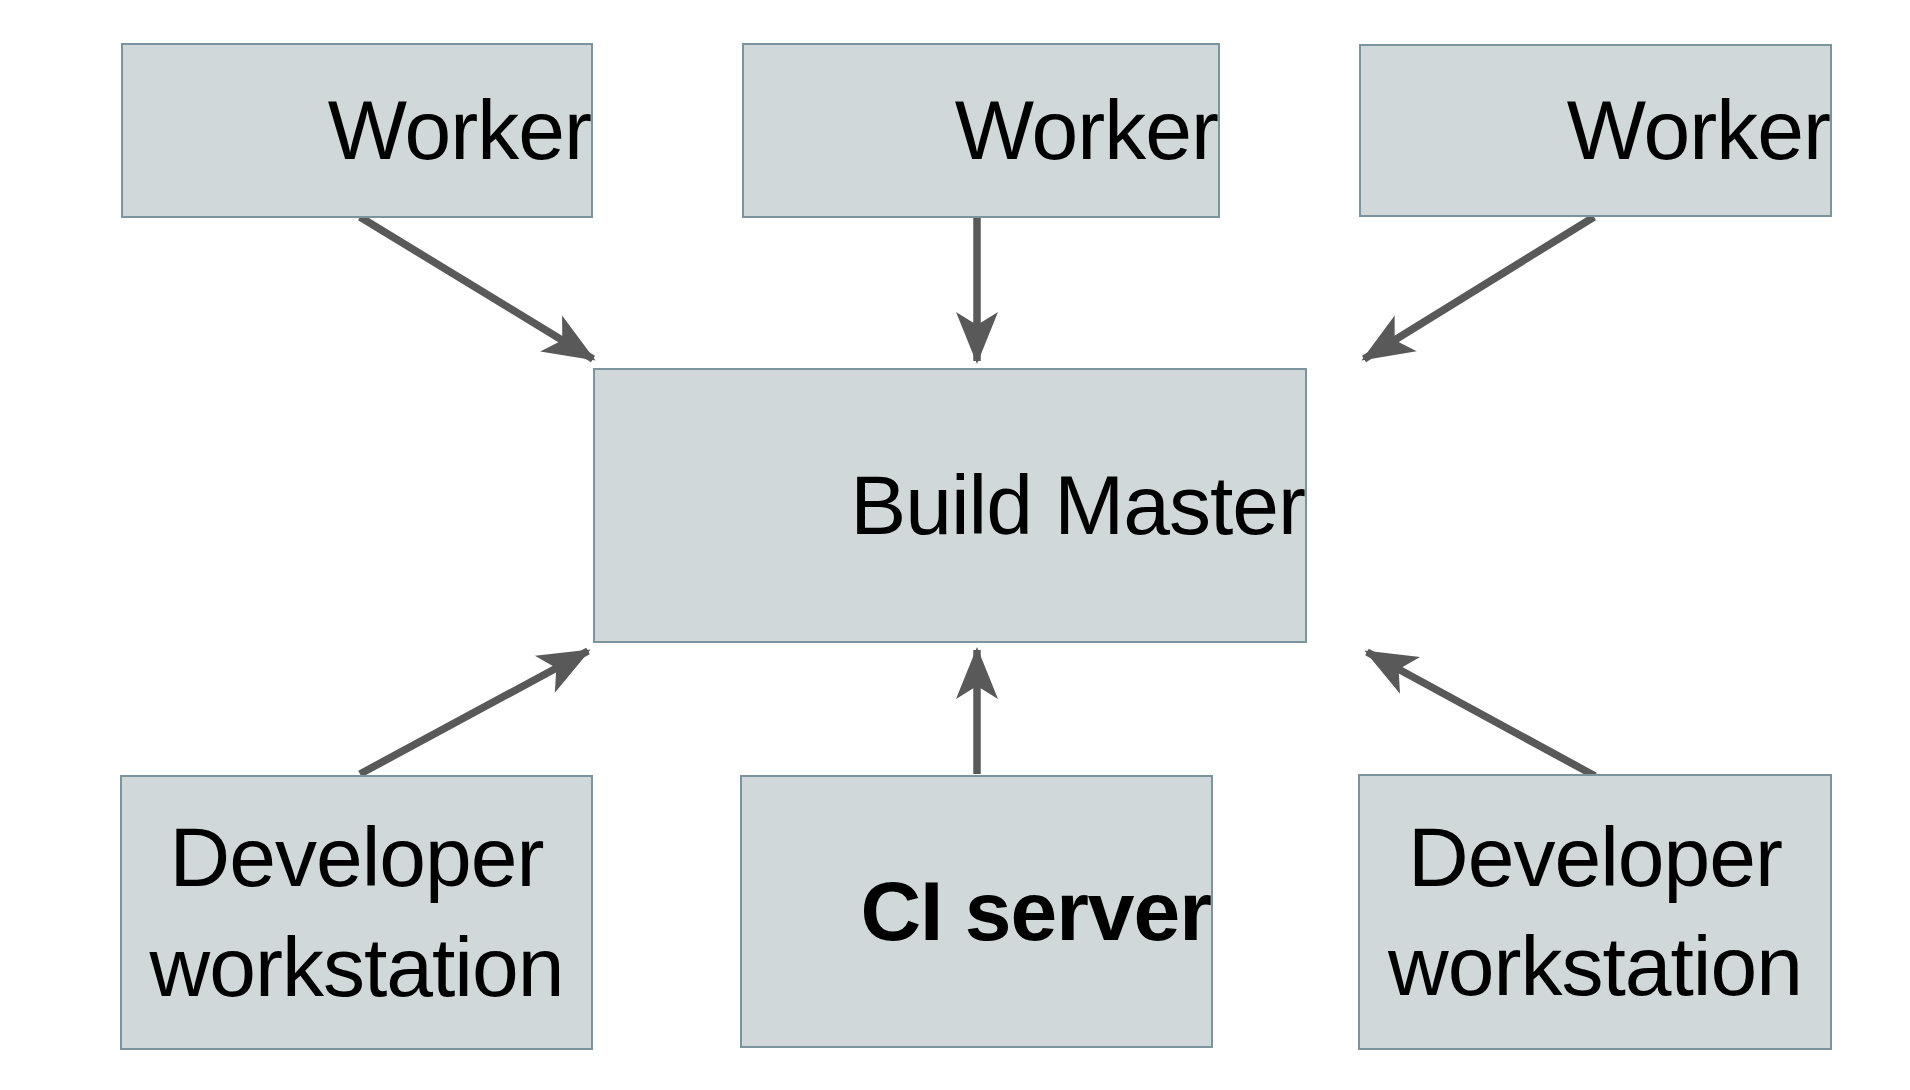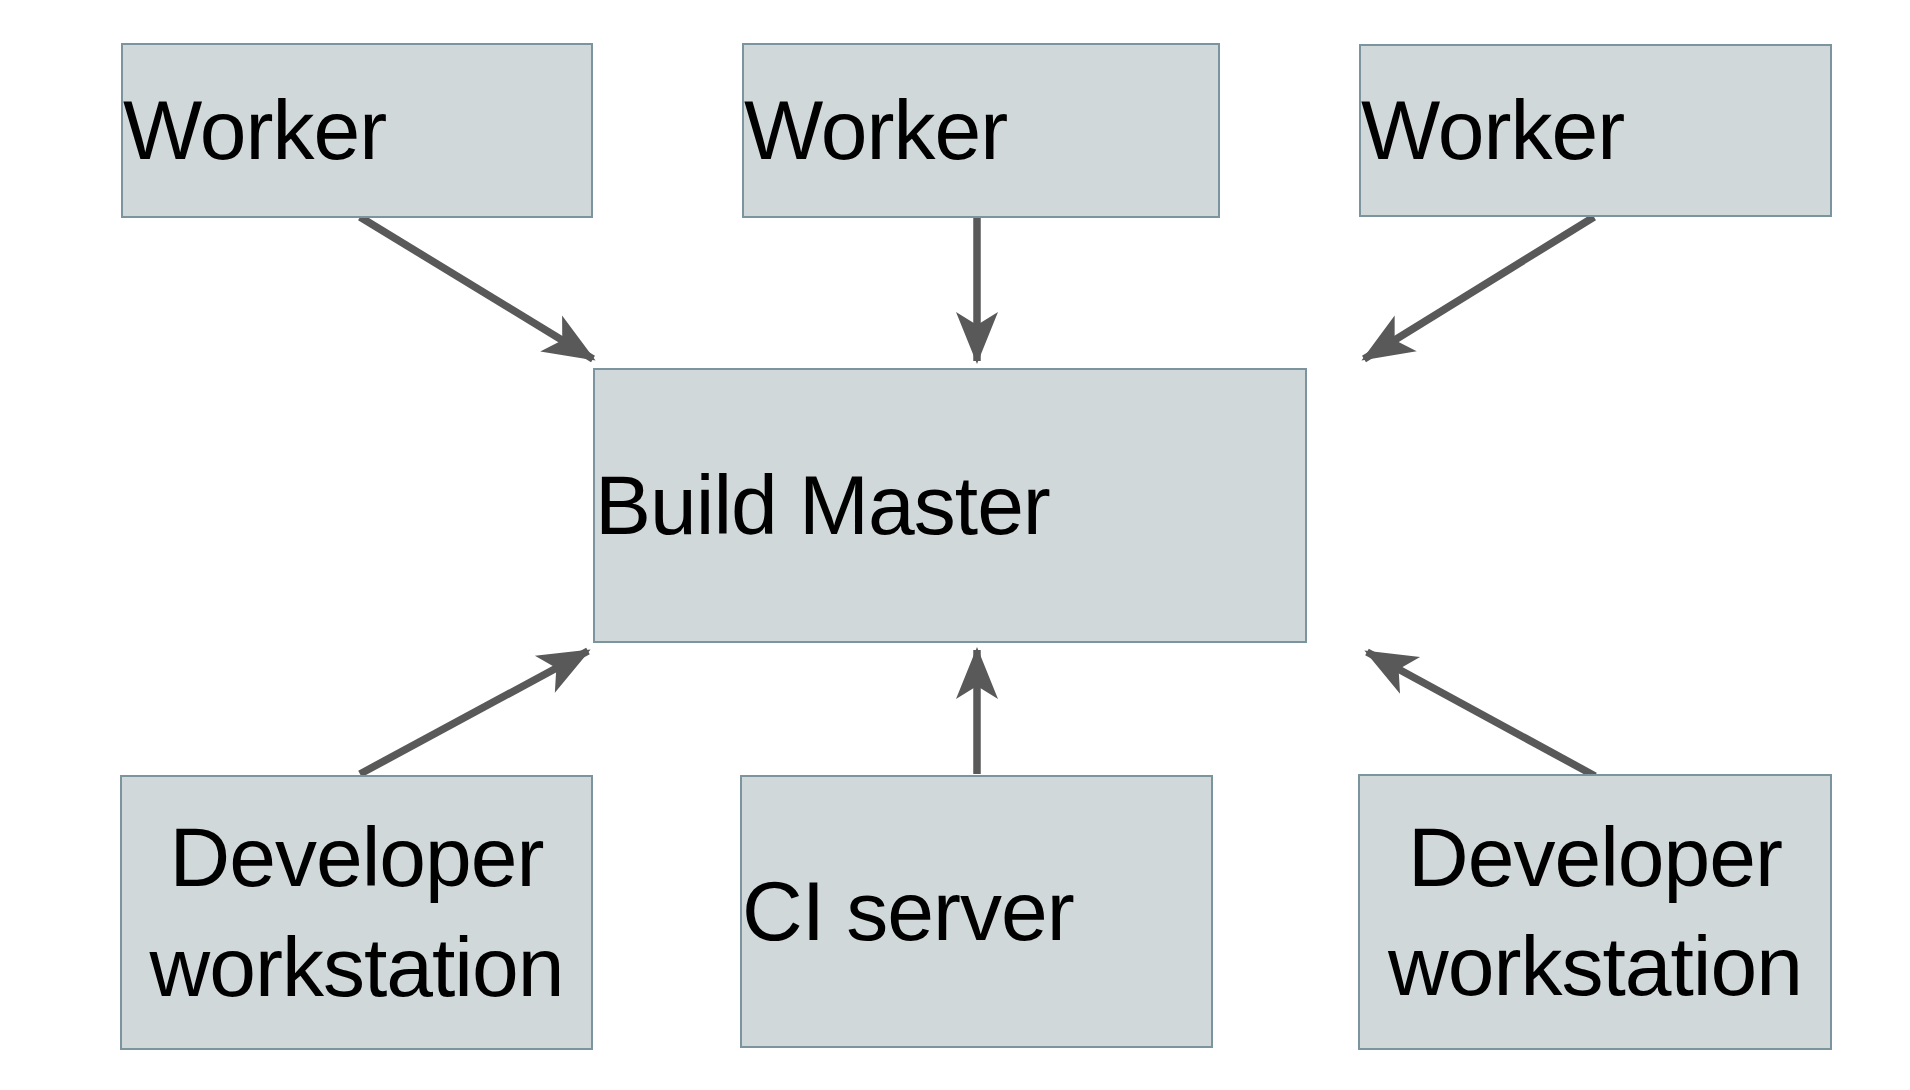--- a/index.html
+++ b/index.html
@@ -29,36 +29,36 @@
   .edges marker path {
     fill: var(--arrow, #595959);
   }
   .node {
     position: absolute;
     box-sizing: border-box;
     background: var(--fill, #d0d8da);
     border: 2px solid var(--stroke, #7b949d);
     display: flex;
     align-items: center;
-    justify-content: flex-start;
+    justify-content: flex-end;
     text-align: center;
     color: var(--text, #000000);
     font-size: 84px;
     line-height: 1.3;
     letter-spacing: -1px;
   }
   
   .worker-1      { left: 121px;  top: 43px;  width: 472px; height: 175px; }
   .worker-2      { left: 742px;  top: 43px;  width: 478px; height: 175px; }
   .worker-3      { left: 1359px; top: 44px;  width: 473px; height: 173px; }
   
   .build-master  { left: 593px;  top: 368px; width: 714px; height: 275px; }
   
   .dev-left      { left: 120px;  top: 775px; width: 473px; height: 275px; padding: 0 10px; }
-  .ci-server     { left: 740px;  top: 775px; width: 473px; height: 273px; }
+  .ci-server     { left: 740px;  top: 775px; width: 473px; height: 273px; font-weight: bold; }
   .dev-right     { left: 1358px; top: 774px; width: 474px; height: 276px; padding: 0 10px; }
 </style>
 </head>
 <body>
 
 <div class="canvas" style="--bg: #ffffff; --fill: #d0d8da; --stroke: #7b949d; --arrow: #595959; --text: #000000;">
 
   <svg class="edges" viewBox="0 0 1910 1090" xmlns="http://www.w3.org/2000/svg">
     <defs>
       <marker id="ah" markerUnits="userSpaceOnUse" markerWidth="54" markerHeight="44" viewBox="0 0 54 44" refX="50" refY="22" orient="auto">

